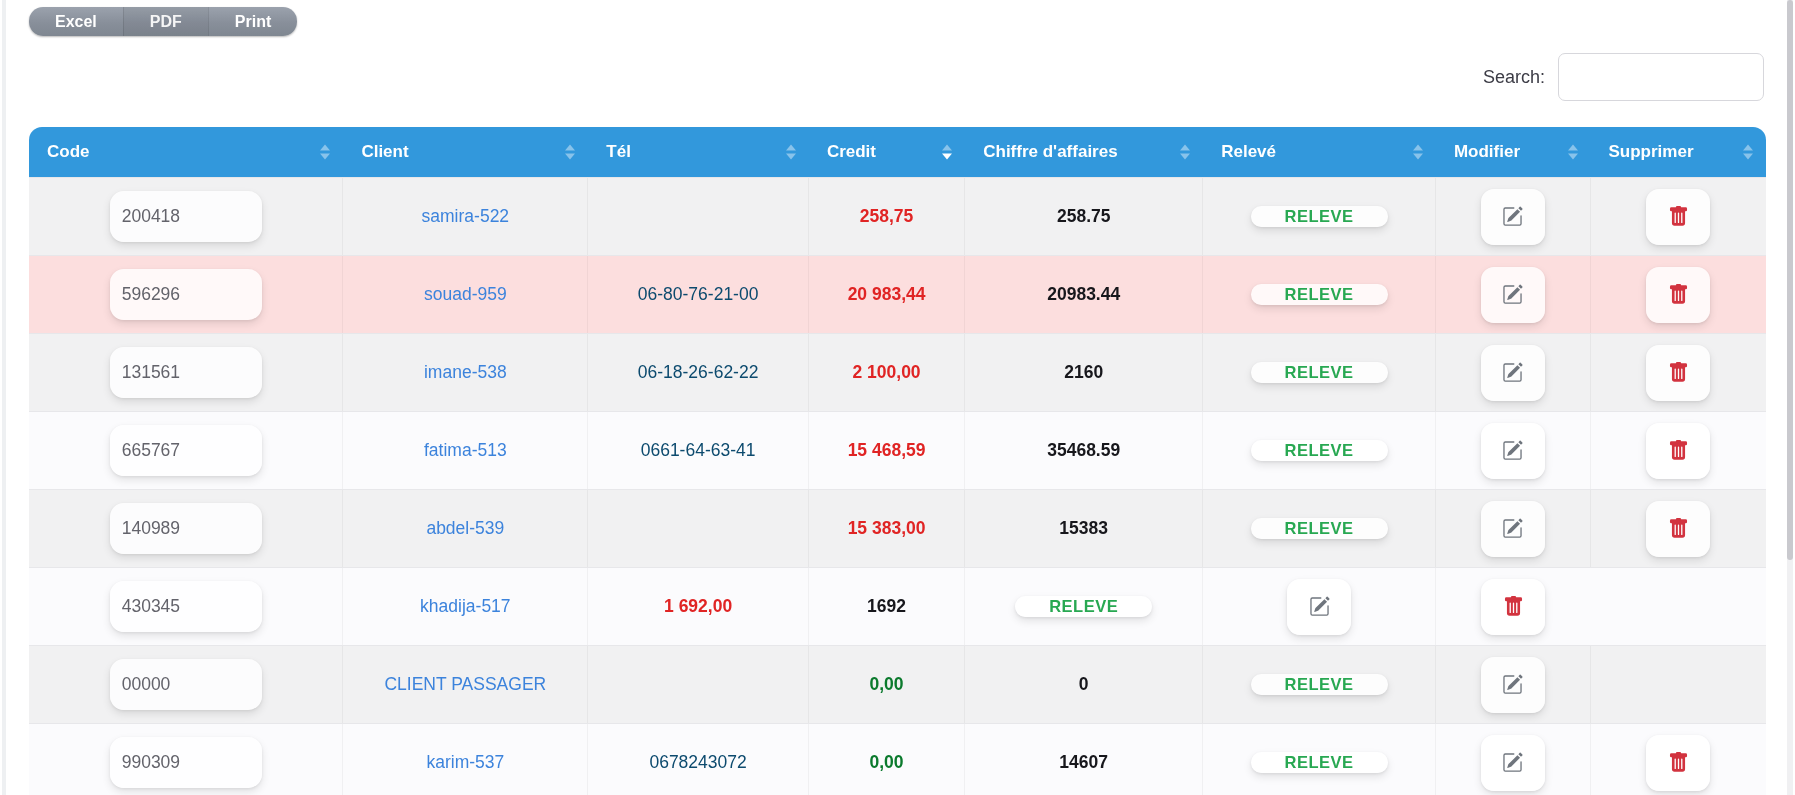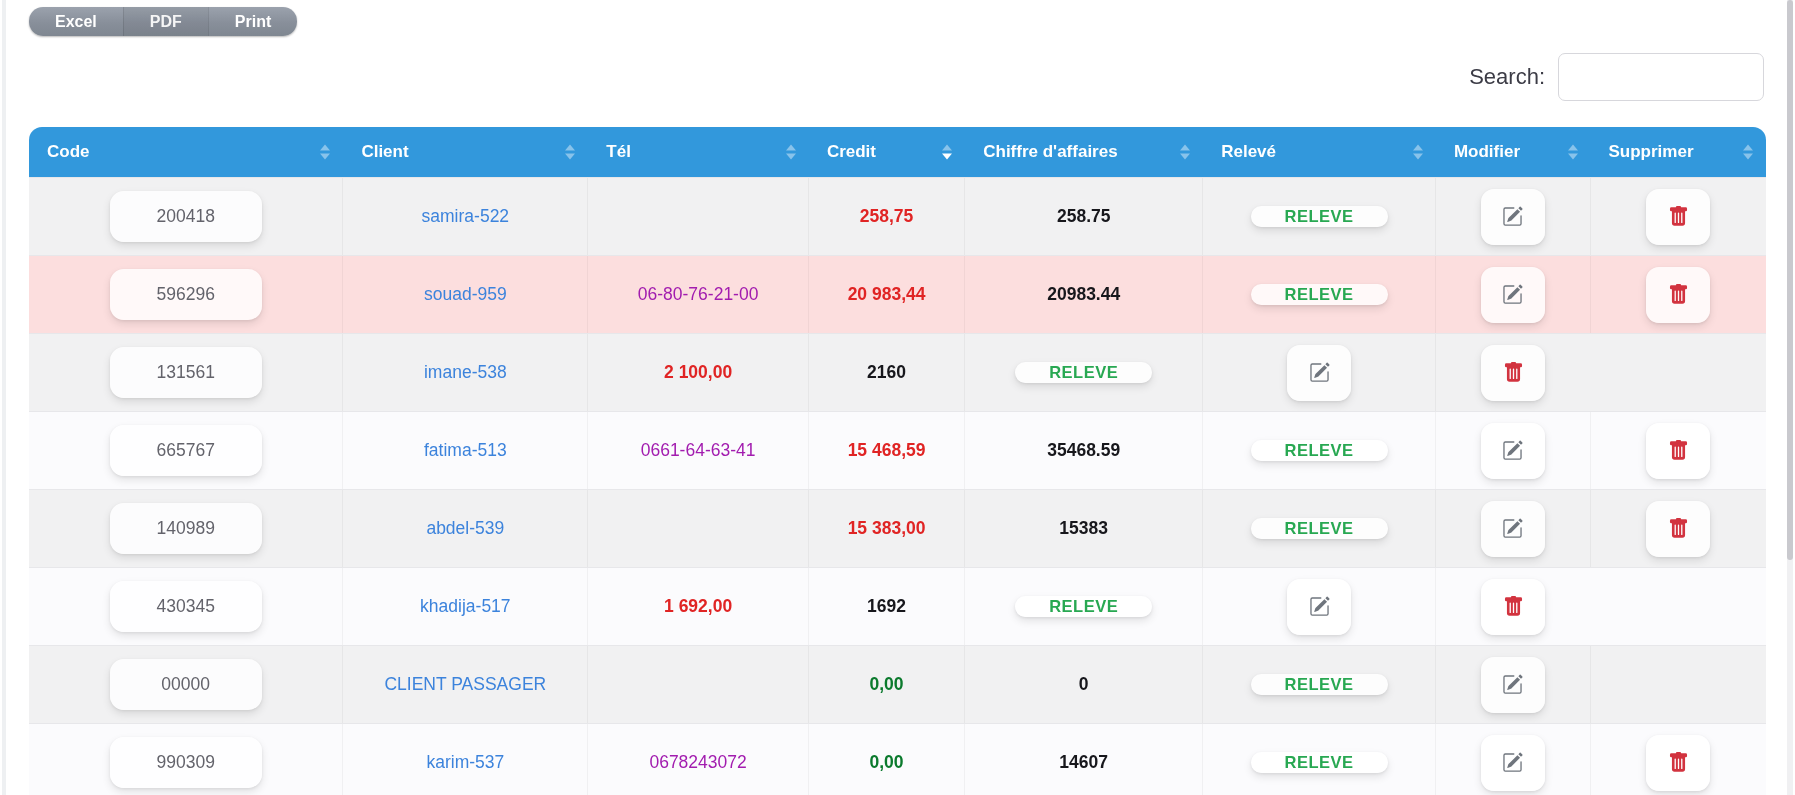--- a/index.html
+++ b/index.html
@@ -17,21 +17,21 @@
   .export-btn{
     background:linear-gradient(180deg,#9ba2ad 0%,#888f9a 55%,#7f8791 100%);
     color:#fff;font-weight:bold;font-size:16px;font-family:inherit;
     padding:0 26px;height:29px;border:none;cursor:pointer;
   }
   .export-btn + .export-btn{border-left:1px solid rgba(0,0,0,.10);}
   .export-btn:nth-child(2){filter:brightness(.96);}
 
   
   .search-row{position:absolute;top:53px;right:31px;display:flex;align-items:center;gap:13px;}
-  .search-label{font-size:22px;color:#3c3c46;}
+  .search-label{font-size:18px;color:#3c3c46;}
   .search-input{
     width:206px;height:48px;border:1.5px solid #d7d7dc;border-radius:7px;outline:none;
     font-size:18px;padding:0 12px;box-sizing:border-box;font-family:inherit;background:#fff;
   }
 
   
   .table{position:absolute;left:29px;right:29px;top:127px;}
   .grid-cols{display:grid;grid-template-columns:18.1% 14.1% 12.7% 9% 13.7% 13.4% 8.9% 10.1%;}
   .thead{background:#3298dc;border-radius:13px 13px 0 0;height:50px;}
   .th{
@@ -48,27 +48,27 @@
   .tr.odd{background:#f1f1f2;}
   .tr.even{background:#fbfbfd;}
   .tr.highlight{background:#fcdede;}
   .td{
     display:flex;align-items:center;justify-content:center;
     border-right:1px solid rgba(0,0,0,.045);font-size:17.5px;overflow:hidden;
   }
   .td:last-child{border-right:none;}
 
   .code-chip{
-    min-width:152px;padding:15px 12px;text-align:center;border-radius:14px;
+    min-width:152px;padding:15px 12px;text-align:left;border-radius:14px;
     background:rgba(255,255,255,.8);
     box-shadow:0 4px 9px rgba(0,0,0,.10),0 1px 3px rgba(0,0,0,.07);
     color:#63636b;font-size:17.5px;border:none;cursor:pointer;font-family:inherit;
   }
   .client-link{color:#3c83dc;text-decoration:none;font-size:17.5px;cursor:pointer;text-align:center;}
-  .tel{color:#a21caf;}
+  .tel{color:#0c4a6e;}
   .credit{font-weight:bold;}
   .credit.red{color:#e02424;}
   .credit.green{color:#0b7a2d;}
   .chiffre{font-weight:bold;color:#17171c;}
 
   .action-btn{
     border:none;background:rgba(255,255,255,.82);border-radius:13px;cursor:pointer;
     box-shadow:0 4px 9px rgba(0,0,0,.10),0 1px 3px rgba(0,0,0,.08);
     display:flex;align-items:center;justify-content:center;font-family:inherit;
   }
@@ -238,20 +238,21 @@
     </div>
   </div>
 
   <div class="tr grid-cols odd">
     <div class="td">
       <button class="code-chip">131561</button>
     </div>
     <div class="td">
       <a class="client-link">imane-538</a>
     </div>
+    <div class="td tel">06-18-26-62-22</div>
     <div class="td">
       <span class="credit red">2 100,00</span>
     </div>
     <div class="td">
       <span class="chiffre">2160</span>
     </div>
     <div class="td">
       <button class="action-btn releve-btn">RELEVE</button>
     </div>
     <div class="td">

